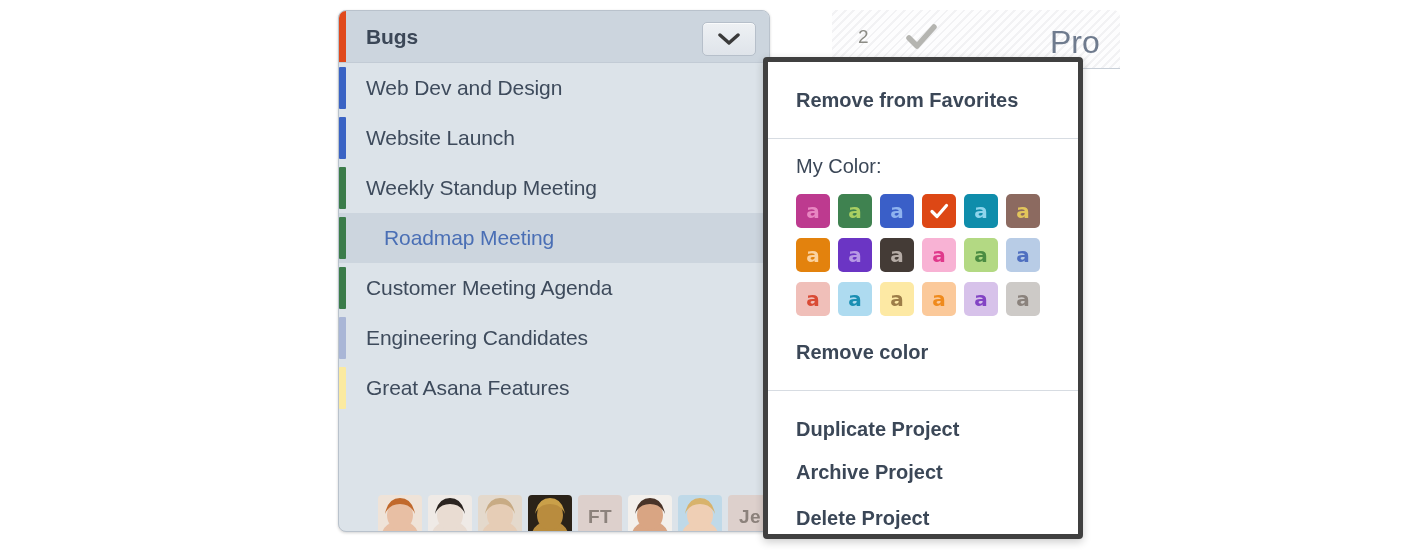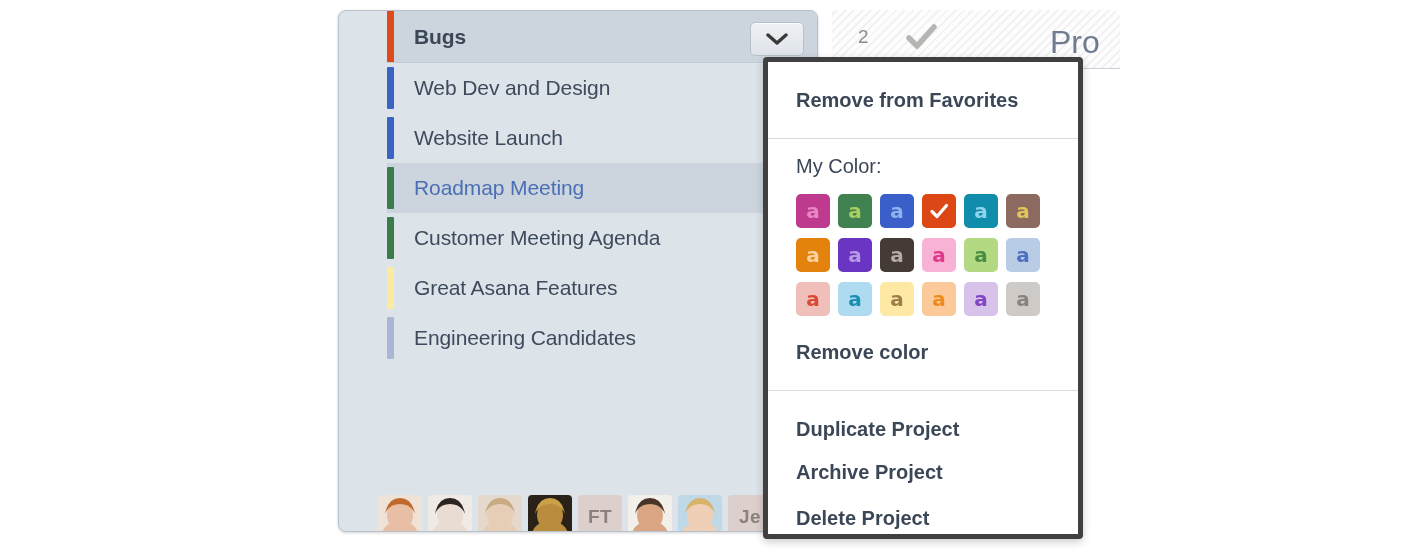--- a/index.html
+++ b/index.html
@@ -66,21 +66,20 @@
     position: absolute;
     left: 338px;
     top: 10px;
     width: 430px;
     height: 520px;
     background: #dce3e9;
     border-radius: 8px;
     border: 1px solid #b9c2cc;
     box-shadow: 0 1px 3px rgba(0,0,0,0.18);
     overflow: hidden;
-    padding-left: 48px;
   }
 
   .proj-row {
     position: relative;
     height: 50px;
     display: flex;
     align-items: center;
     box-sizing: border-box;
   }
   .proj-row .bar {
@@ -108,20 +107,21 @@
     font-weight: bold;
     color: #3b4757;
   }
   .proj-row.header .bar { top: 0; bottom: 0; border-radius: 0; }
 
   .proj-row.selected {
     background: #ccd5de;
   }
   .proj-row.selected .label {
     color: #4a6fb5;
+    margin-left: 18px;
   }
 
   
   .chevron-btn {
     position: absolute;
     right: 13px;
     top: 11px;
     width: 52px;
     height: 32px;
     background: linear-gradient(#eef1f4, #dfe4ea);
@@ -256,35 +256,39 @@
 
     <div id="project-list">
         <div class="proj-row">
           <div class="bar" style="background: rgb(58, 99, 196);"></div>
           <div class="label">Web Dev and Design</div>
         </div>
         <div class="proj-row">
           <div class="bar" style="background: rgb(58, 99, 196);"></div>
           <div class="label">Website Launch</div>
         </div>
+        <div class="proj-row">
+          <div class="bar" style="background: rgb(59, 124, 74);"></div>
+          <div class="label">Weekly Standup Meeting</div>
+        </div>
         <div class="proj-row selected">
           <div class="bar" style="background: rgb(59, 124, 74);"></div>
           <div class="label">Roadmap Meeting</div>
         </div>
         <div class="proj-row">
           <div class="bar" style="background: rgb(59, 124, 74);"></div>
           <div class="label">Customer Meeting Agenda</div>
         </div>
         <div class="proj-row">
+          <div class="bar" style="background: rgb(169, 182, 214);"></div>
+          <div class="label">Engineering Candidates</div>
+        </div>
+        <div class="proj-row">
           <div class="bar" style="background: rgb(251, 234, 160);"></div>
           <div class="label">Great Asana Features</div>
-        </div>
-        <div class="proj-row">
-          <div class="bar" style="background: rgb(169, 182, 214);"></div>
-          <div class="label">Engineering Candidates</div>
         </div>
         <div class="proj-row">
           <div class="bar"></div>
         </div>
       </div>
 
     <div class="avatar-row" id="avatar-row">
         <div class="avatar">
           <div class="face"><svg viewBox="0 0 44 44" width="44" height="44">
               <rect width="44" height="44" fill="#efe3d8"></rect>

